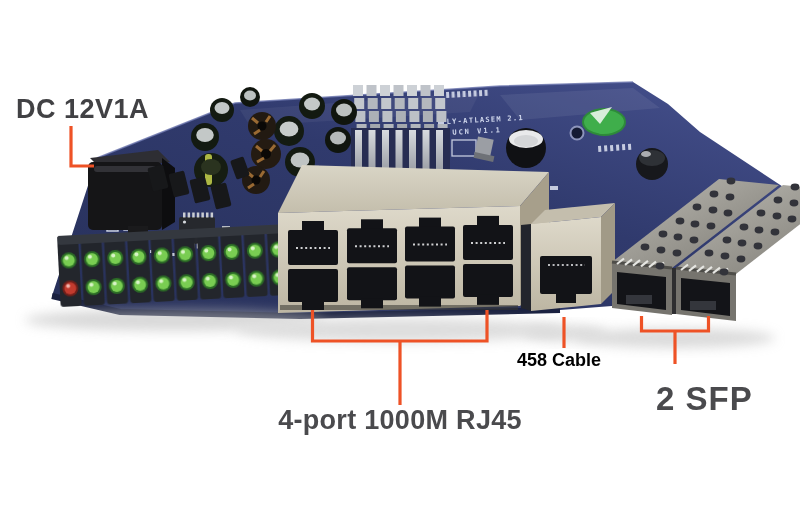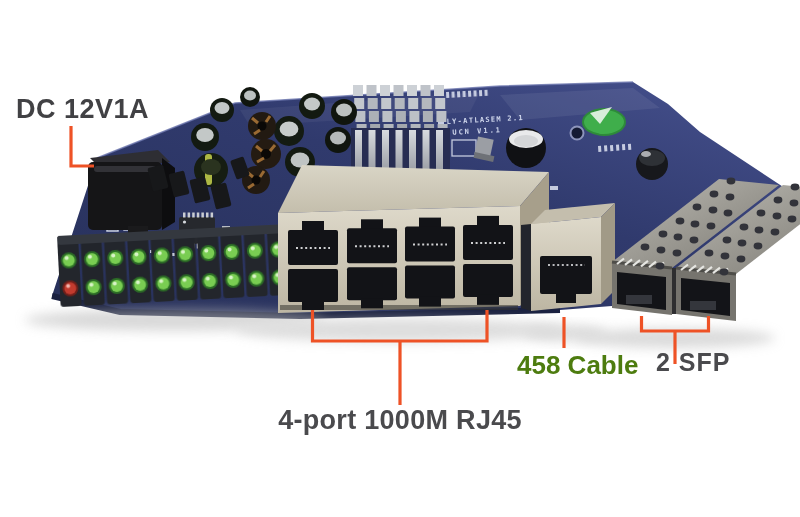--- a/index.html
+++ b/index.html
@@ -5,22 +5,22 @@
   html,body{margin:0;padding:0;background:#ffffff;}
   .stage{
     position:relative;width:800px;height:517px;background:#ffffff;
     overflow:hidden;font-family:"Liberation Sans",sans-serif;padding-left:37px;
   }
   .stage svg{position:absolute;left:0;top:0;}
   .lbl{position:absolute;font-weight:700;z-index:3;white-space:nowrap;}
   .lbl-dc{left:16px;top:94px;font-size:27px;color:#414144;letter-spacing:.5px;}
   .lbl-switch{left:246px;top:405px;width:308px;text-align:center;font-size:27px;
               color:#4a4a4d;line-height:1.16;letter-spacing:.3px;}
-  .lbl-cable{left:517px;top:350px;font-size:26px;color:#4d7c0f;}
-  .lbl-sfp{left:656px;top:348px;font-size:25px;color:#4a4a4d;letter-spacing:1px;}
+  .lbl-cable{left:517px;top:350px;font-size:18px;color:#000000;}
+  .lbl-sfp{left:656px;top:380px;font-size:33px;color:#4a4a4d;letter-spacing:1px;}
   .silk{
     position:absolute;left:447px;top:115px;z-index:2;
     font-size:7px;font-weight:700;letter-spacing:1.3px;line-height:1.55;
     color:rgba(228,234,252,.88);transform:rotate(-3deg);
     font-family:"DejaVu Sans Mono",monospace;
   }
   .silk .v{padding-left:5px;letter-spacing:2px;}
 </style>
 </head>
 <body>

